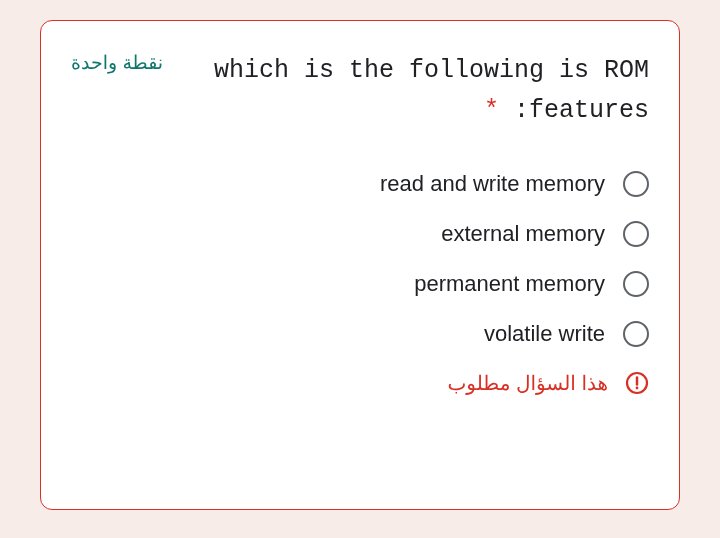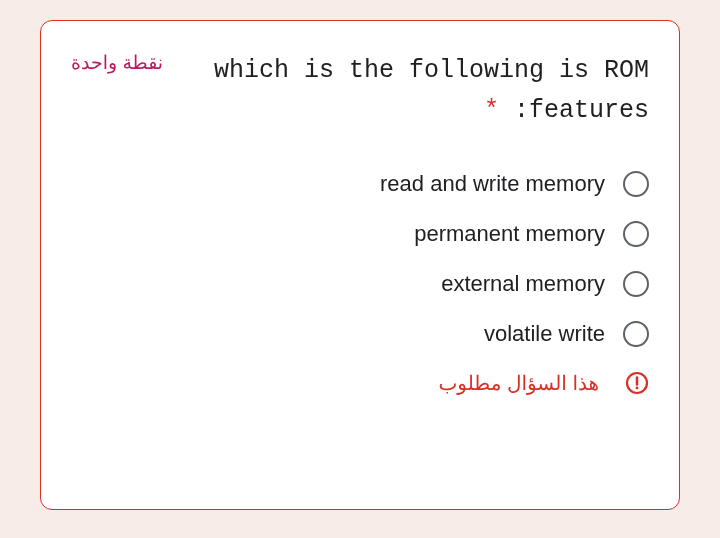--- a/index.html
+++ b/index.html
@@ -21,21 +21,21 @@
     flex-direction: column;
   }
   .header {
     display: flex;
     flex-direction: row;
     justify-content: space-between;
     align-items: flex-start;
     margin-bottom: 40px;
   }
   .points {
-    color: #be185d;
+    color: #0f766e;
     font-size: 19px;
     white-space: nowrap;
   }
   .question-block {
     text-align: right;
     flex: 1;
     margin-left: 30px;
     font-family: Liberation Mono, monospace;
   }
   .question-text {
@@ -72,21 +72,21 @@
     height: 26px;
     border: 2.5px solid #5f6368;
     border-radius: 50%;
     flex-shrink: 0;
   }
   .error-row {
     display: flex;
     flex-direction: row;
     align-items: center;
     justify-content: flex-end;
-    gap: 26px;
+    gap: 17px;
     margin-top: 4px;
   }
   .error-text {
     color: #d93025;
     font-size: 20px;
   }
   .error-icon {
     width: 24px;
     height: 24px;
     flex-shrink: 0;
@@ -104,25 +104,25 @@
       <span class="question-text">which is the following is ROM<br><span class="asterisk">*</span> :features</span>
     </div>
   </div>
 
   <div class="options">
     <div class="option">
       <span class="option-label">read and write memory</span>
       <span class="radio"></span>
     </div>
     <div class="option">
-      <span class="option-label">permanent memory</span>
+      <span class="option-label">external memory</span>
       <span class="radio"></span>
     </div>
     <div class="option">
-      <span class="option-label">external memory</span>
+      <span class="option-label">permanent memory</span>
       <span class="radio"></span>
     </div>
     <div class="option">
       <span class="option-label">volatile write</span>
       <span class="radio"></span>
     </div>
   </div>
 
   <div class="error-row">
     <span class="error-text">هذا السؤال مطلوب</span>

